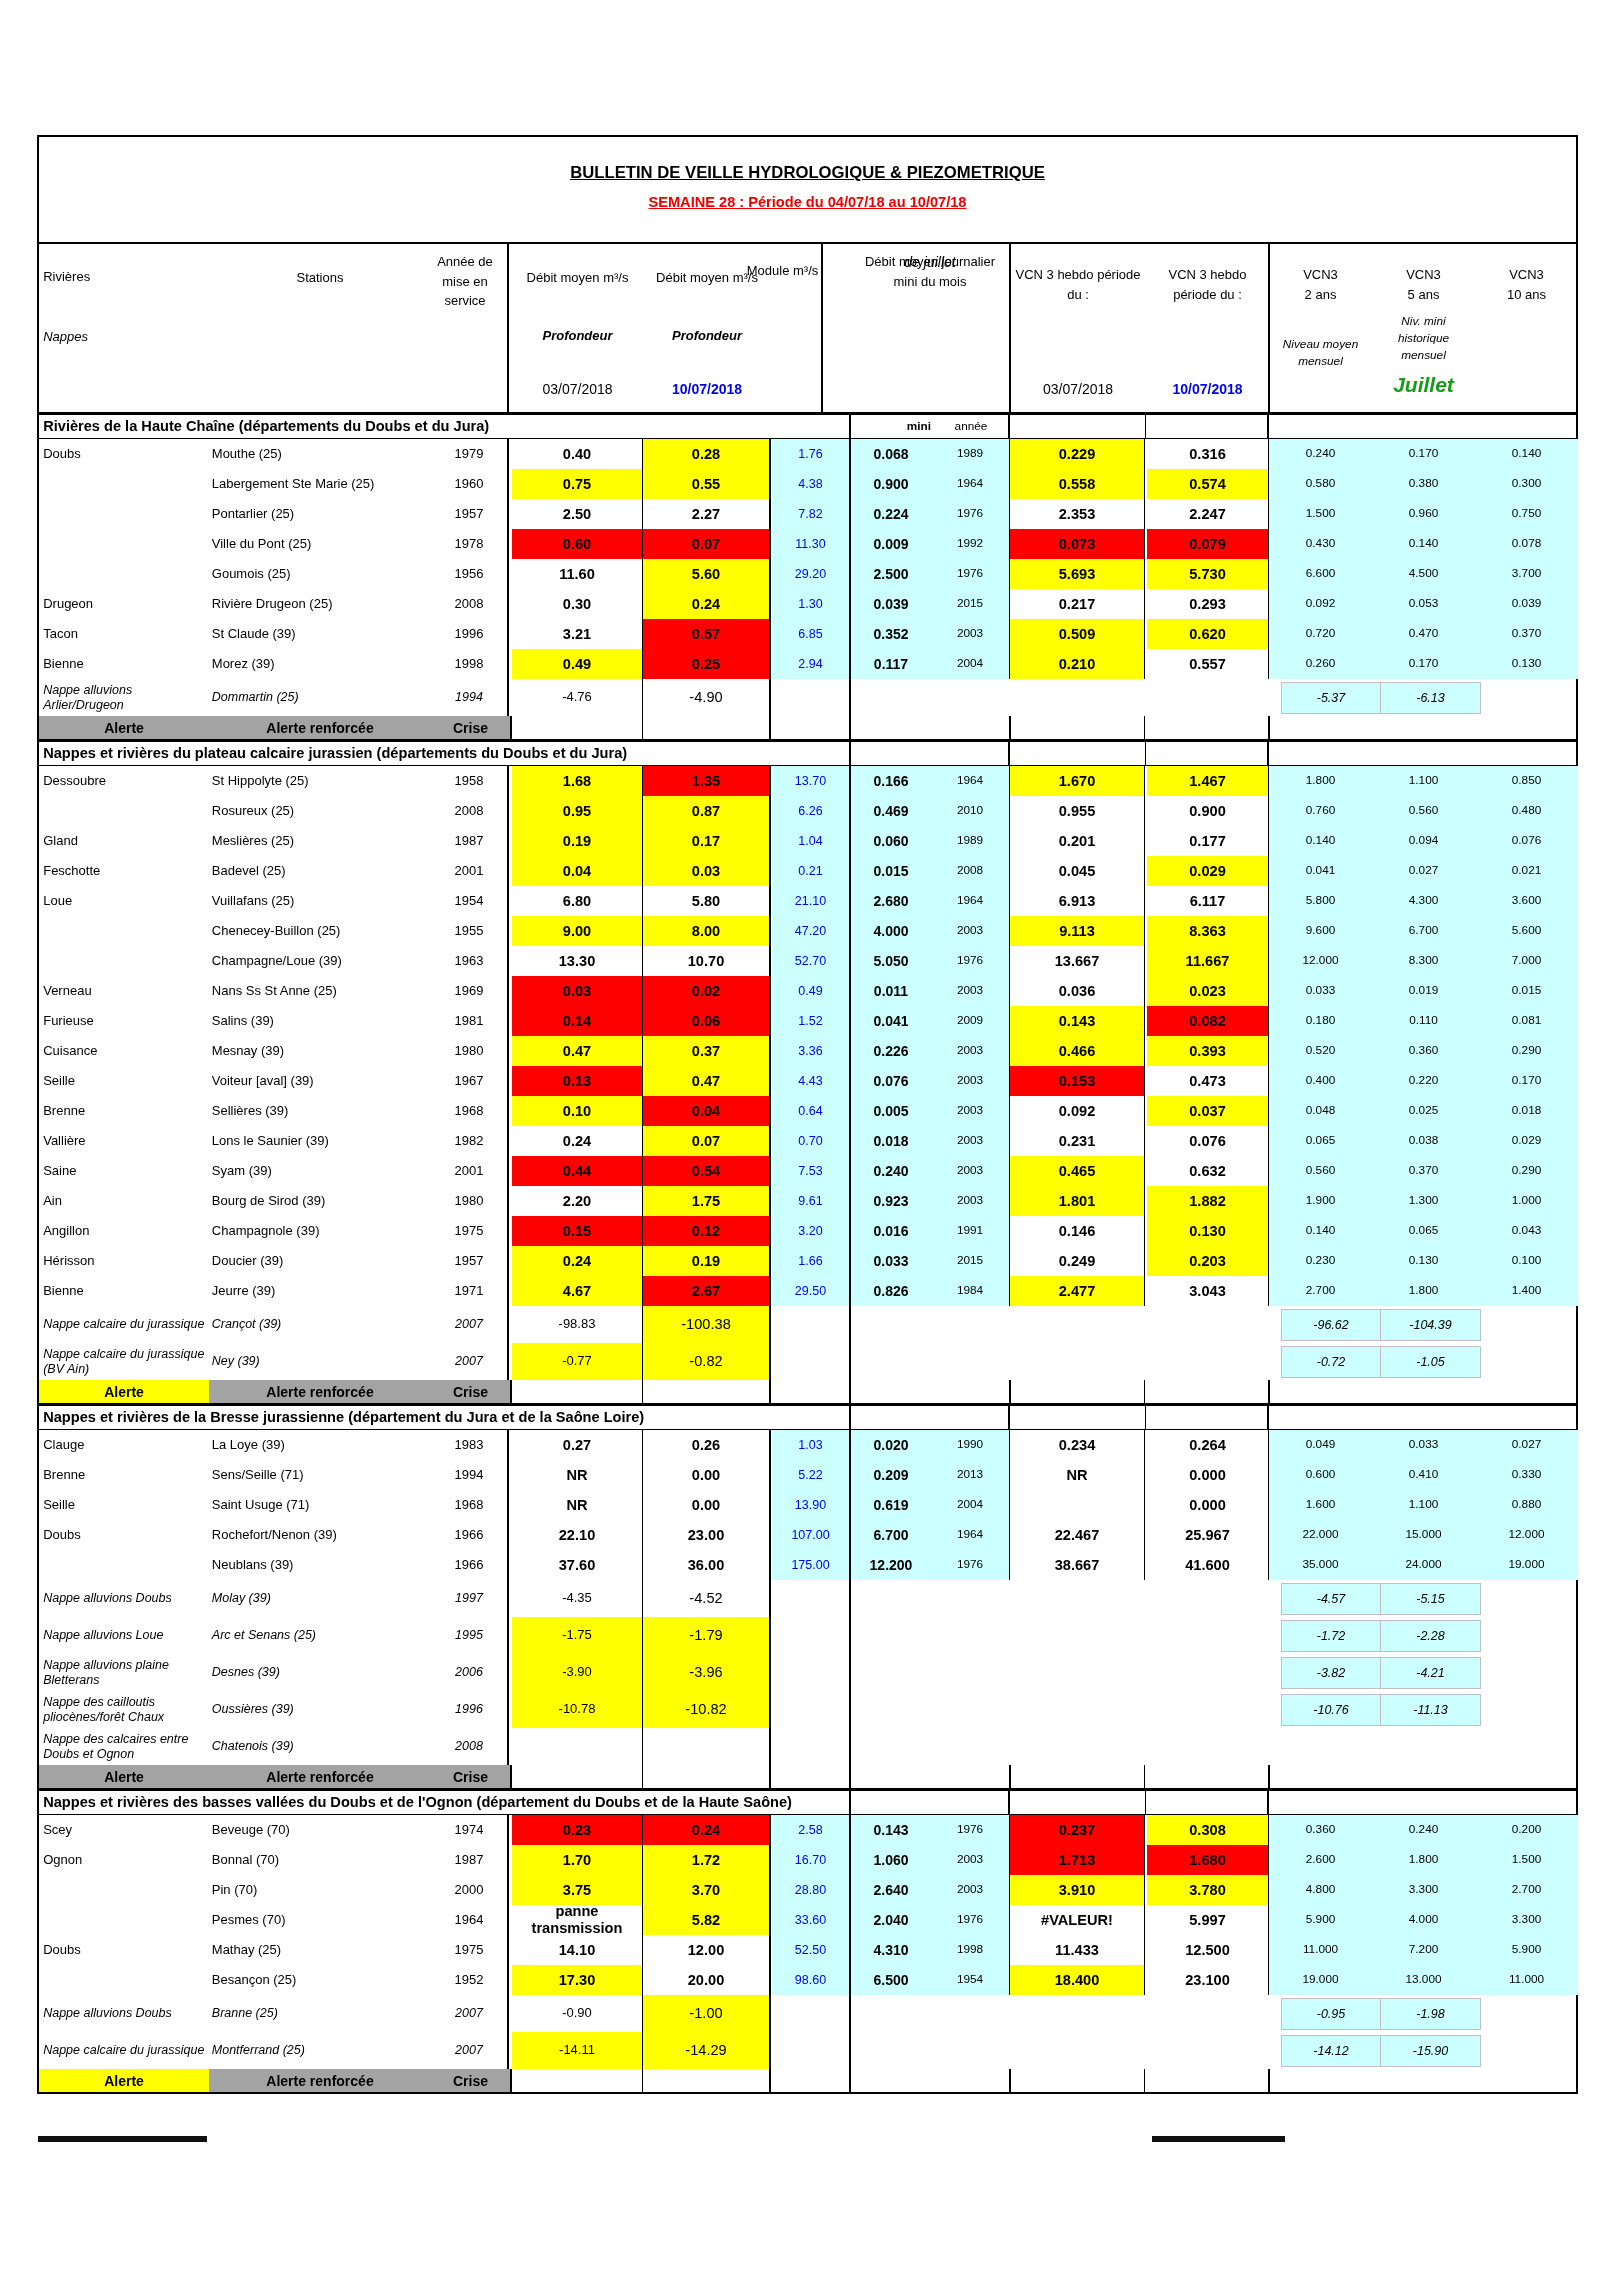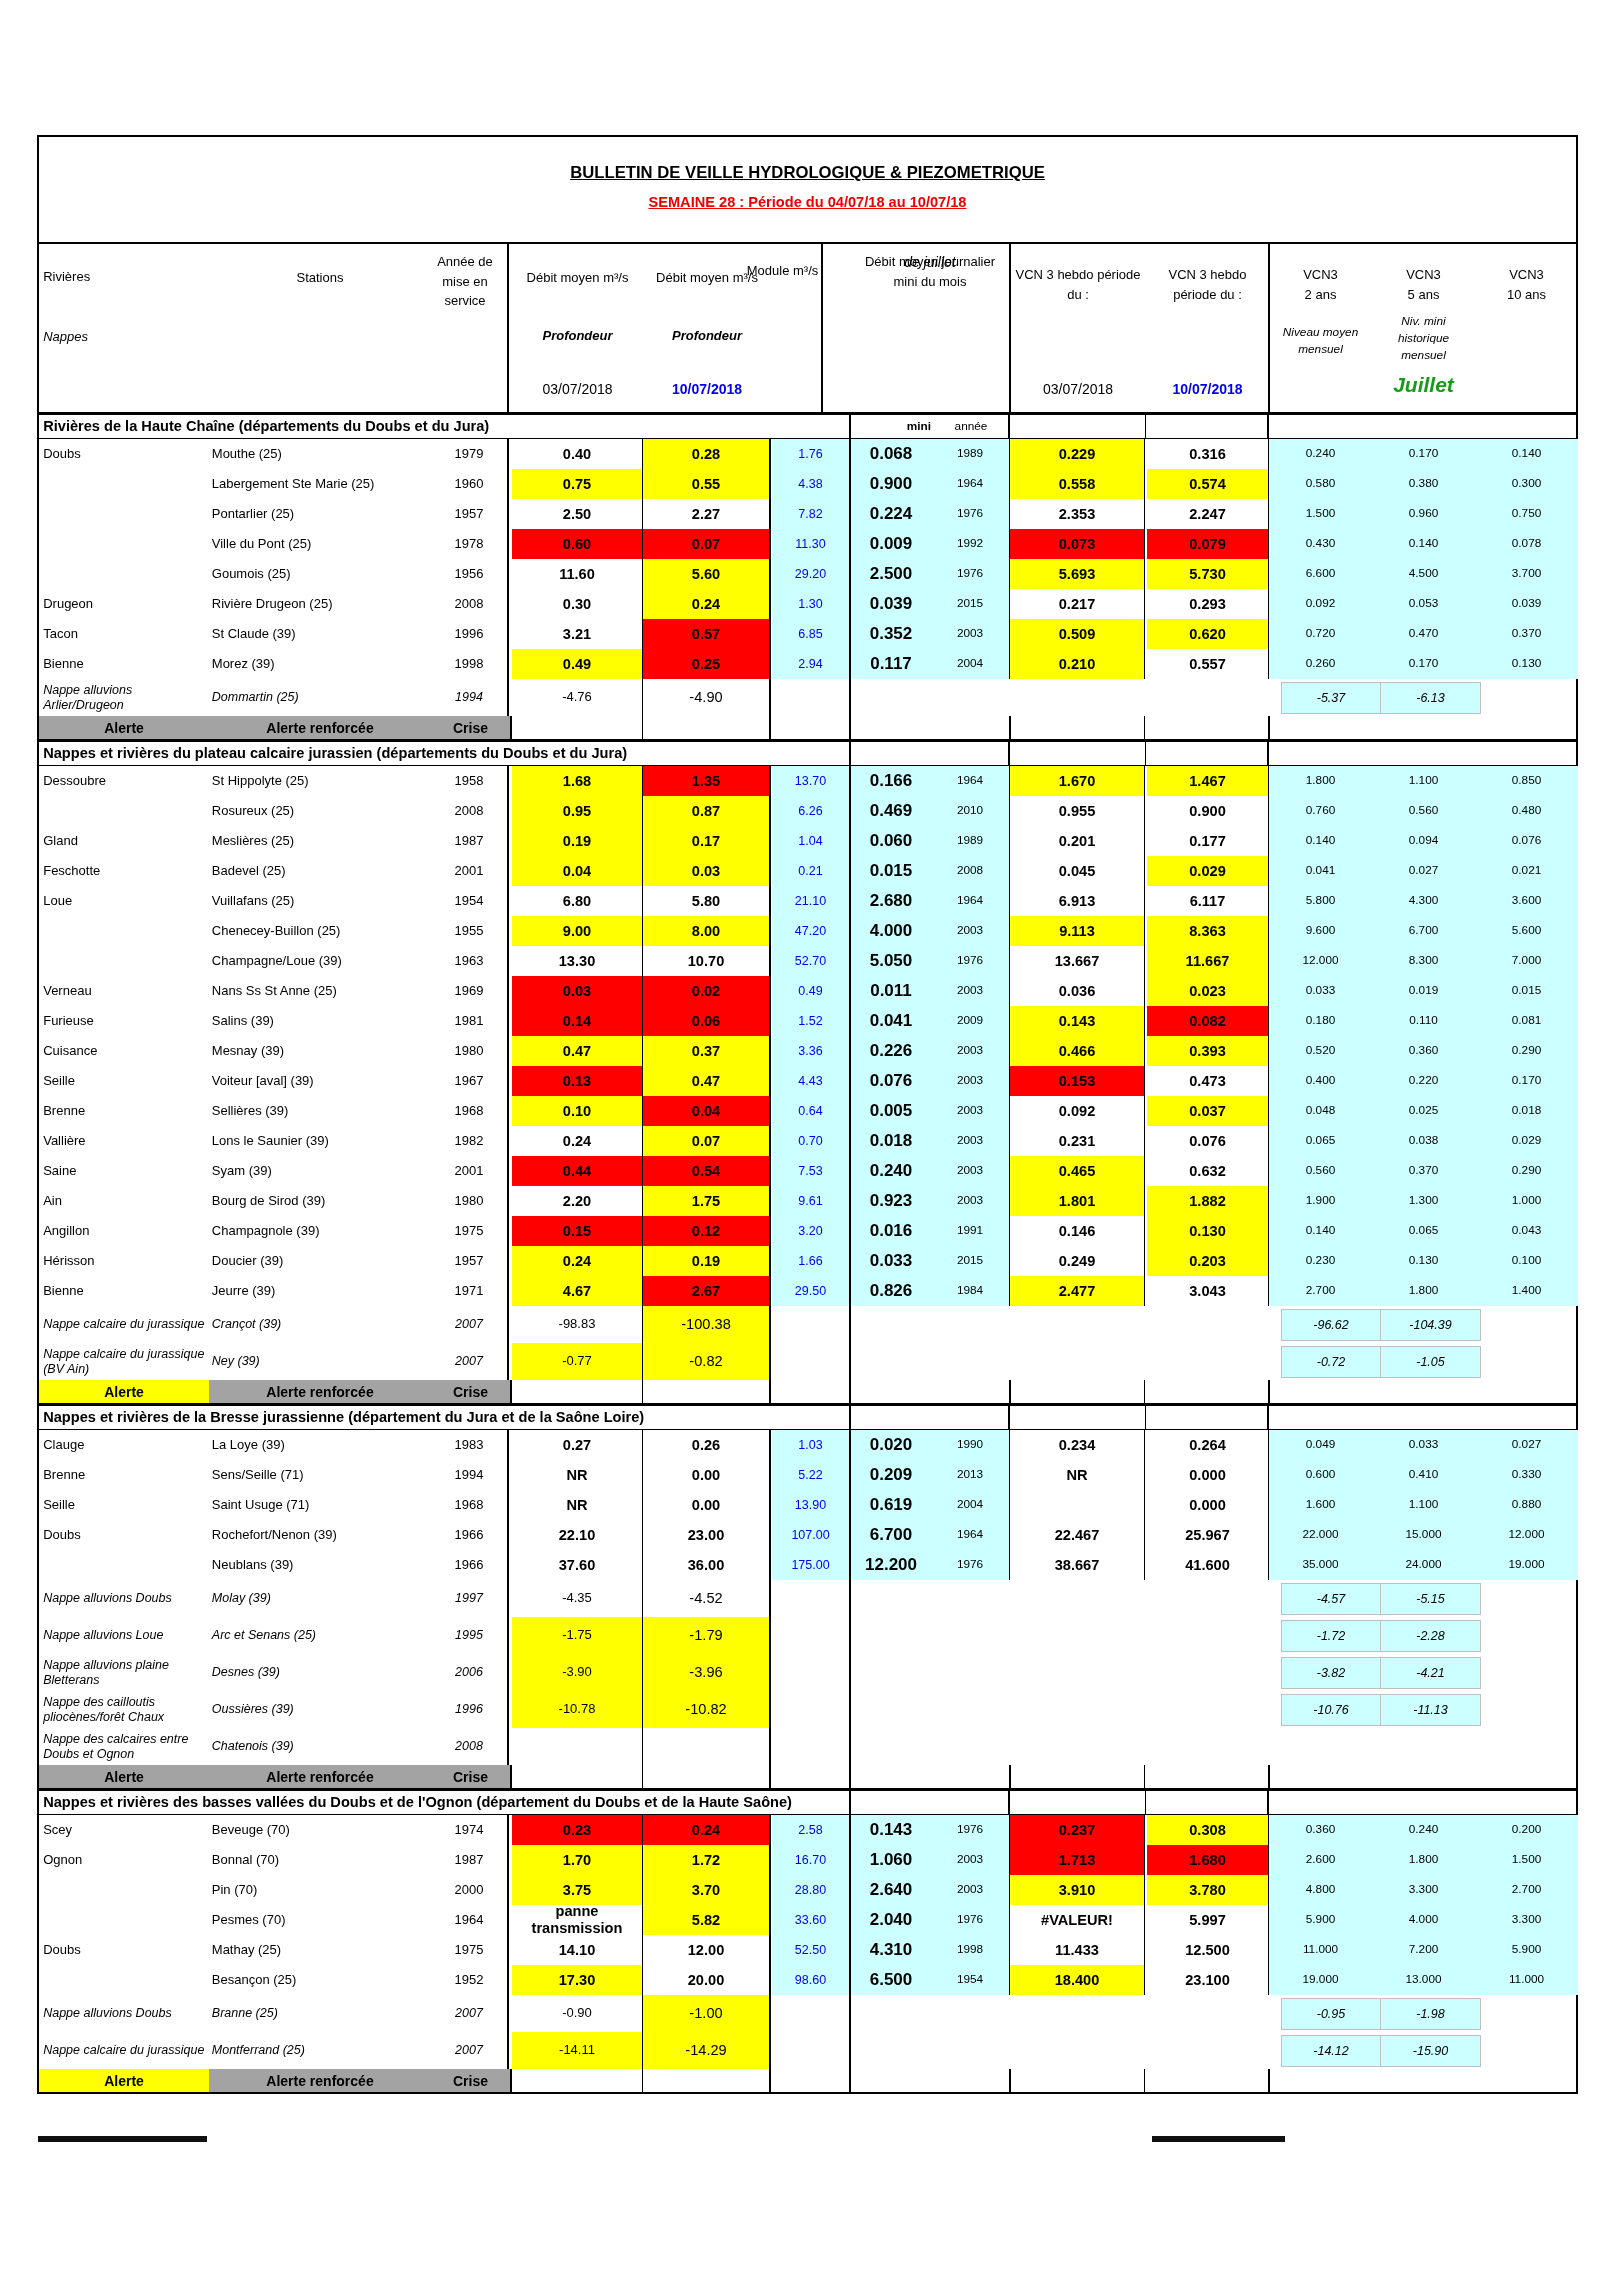--- a/index.html
+++ b/index.html
@@ -33,21 +33,21 @@
   .hlab{position:absolute;left:0;right:0;text-align:center;line-height:1.5;}
   .top1{top:23.6px;}
   .h-an .hlab{top:8.3px;text-align:center;padding-right:8px;}
   .h-mod .hlab{top:16.7px;}
   .h-dmj .hlab{top:8.3px;padding:0 7px;}
   .prof{top:82px;font-style:italic;font-weight:bold;}
   .dateline{top:135px;font-size:14px;}
   .blue-date{color:#0000EE;font-weight:bold;}
   .vstack{position:absolute;left:0;right:0;top:21px;text-align:center;line-height:1.55;}
   .niv{position:absolute;left:2.8px;right:2.8px;font-style:italic;font-size:11.8px;text-align:center;line-height:1.45;}
-  .h-a2 .niv{top:80px;}
+  .h-a2 .niv{top:92px;}
   .h-a5 .niv{top:69px;}
   .month-label{position:absolute;left:1315px;width:139px;top:129px;text-align:center;
                font-size:21px;font-weight:bold;color:#169C16;font-style:italic;}
   .h-riv .rivlab{position:absolute;left:4.2px;top:25px;}
   .h-riv .naplab{position:absolute;left:4.2px;top:85px;font-style:italic;}
 
   
   .title-row{position:relative;height:23px;border-top:3.5px solid #000;border-bottom:1.4px solid #000;background:#fff;}
   .stitle{position:absolute;left:4.2px;top:2.8px;font-size:14.6px;font-weight:bold;white-space:nowrap;}
   .tv{position:absolute;top:0;bottom:0;width:2.1px;background:#000;}
@@ -68,21 +68,21 @@
   .c-mod{left:733px;width:79px;border-right:2.1px solid #000;}
   .c-mini{left:812px;width:80px;}
   .c-an2{left:892px;width:80px;border-right:2.1px solid #000;}
   .c-v1{left:971px;width:135px;border-right:1.4px solid #000;}
   .c-v2{left:1108px;width:123px;border-right:2.1px solid #000;}
   .c-a2{left:1230px;width:103px;}
   .c-a5{left:1333px;width:103px;}
   .c-a10{left:1436px;width:103px;}
   .val{font-size:14.6px;font-weight:bold;}
   .sm{font-size:11.8px;}
-  .bold{font-weight:bold;font-size:17px;}
+  .bold{font-weight:bold;font-size:14px;}
   .blue{color:#0000EE;font-size:12.5px;}
   .it{font-style:italic;font-size:12.5px;}
   .bglb{background:#CCFFFF;}
   .bg-w{background:#FFFFFF;}
   .bg-y{background:#FFFF00;}
   .bg-r{background:#FF0000;}
   .bg-gray{background:#A3A3A3;}
   .nd1{font-size:13px;}
   .nd2{font-size:14.6px;}
   .nbox{position:absolute;top:2.8px;height:32px;box-sizing:border-box;background:#CCFFFF;

